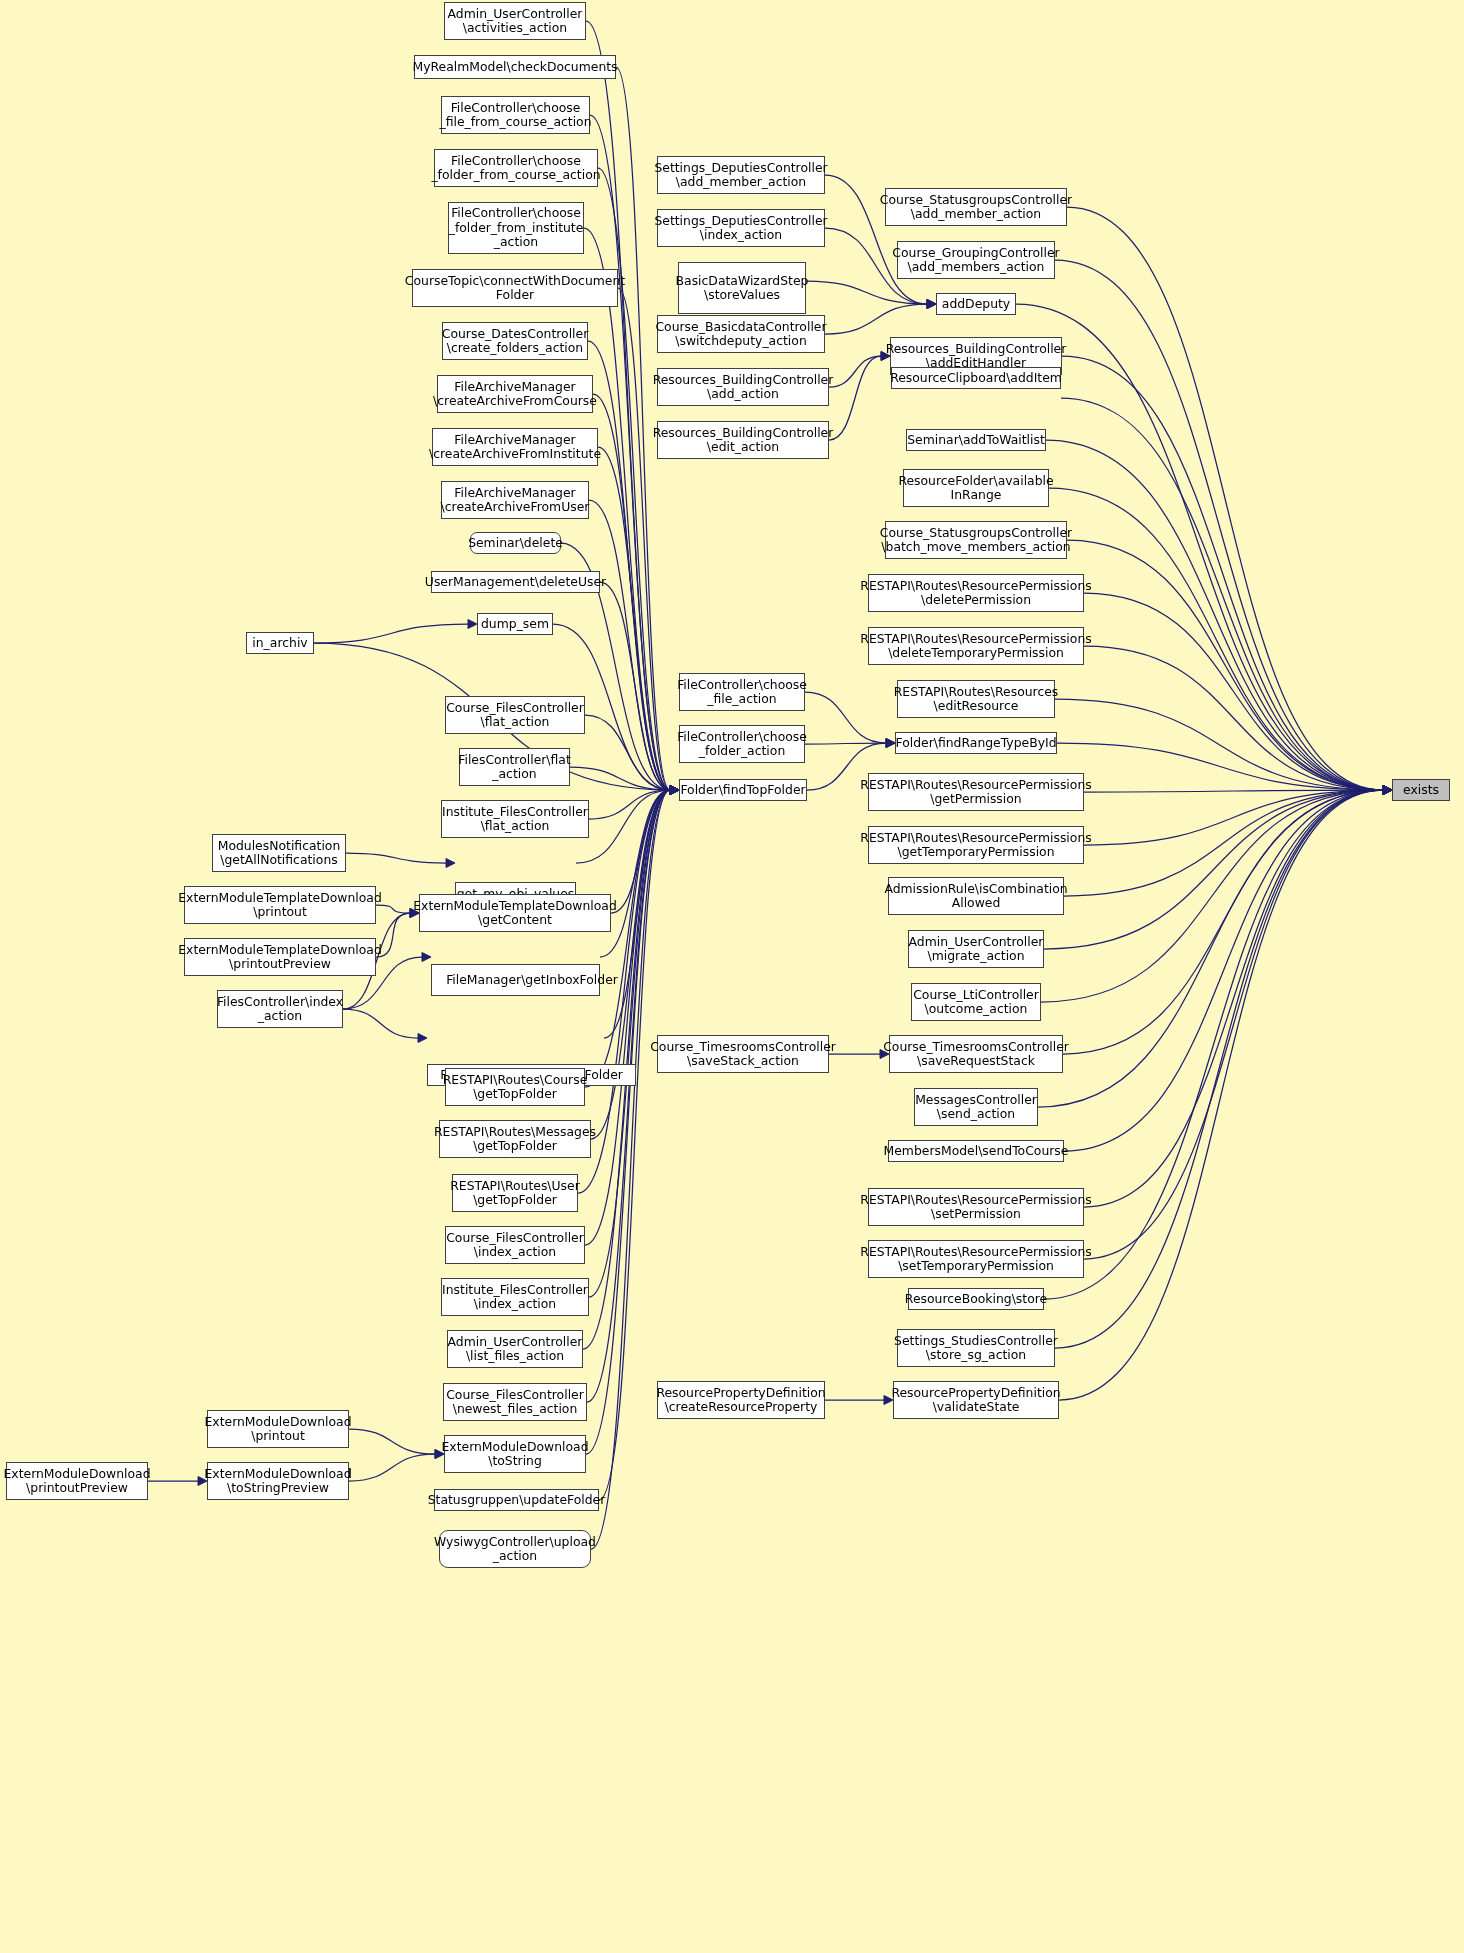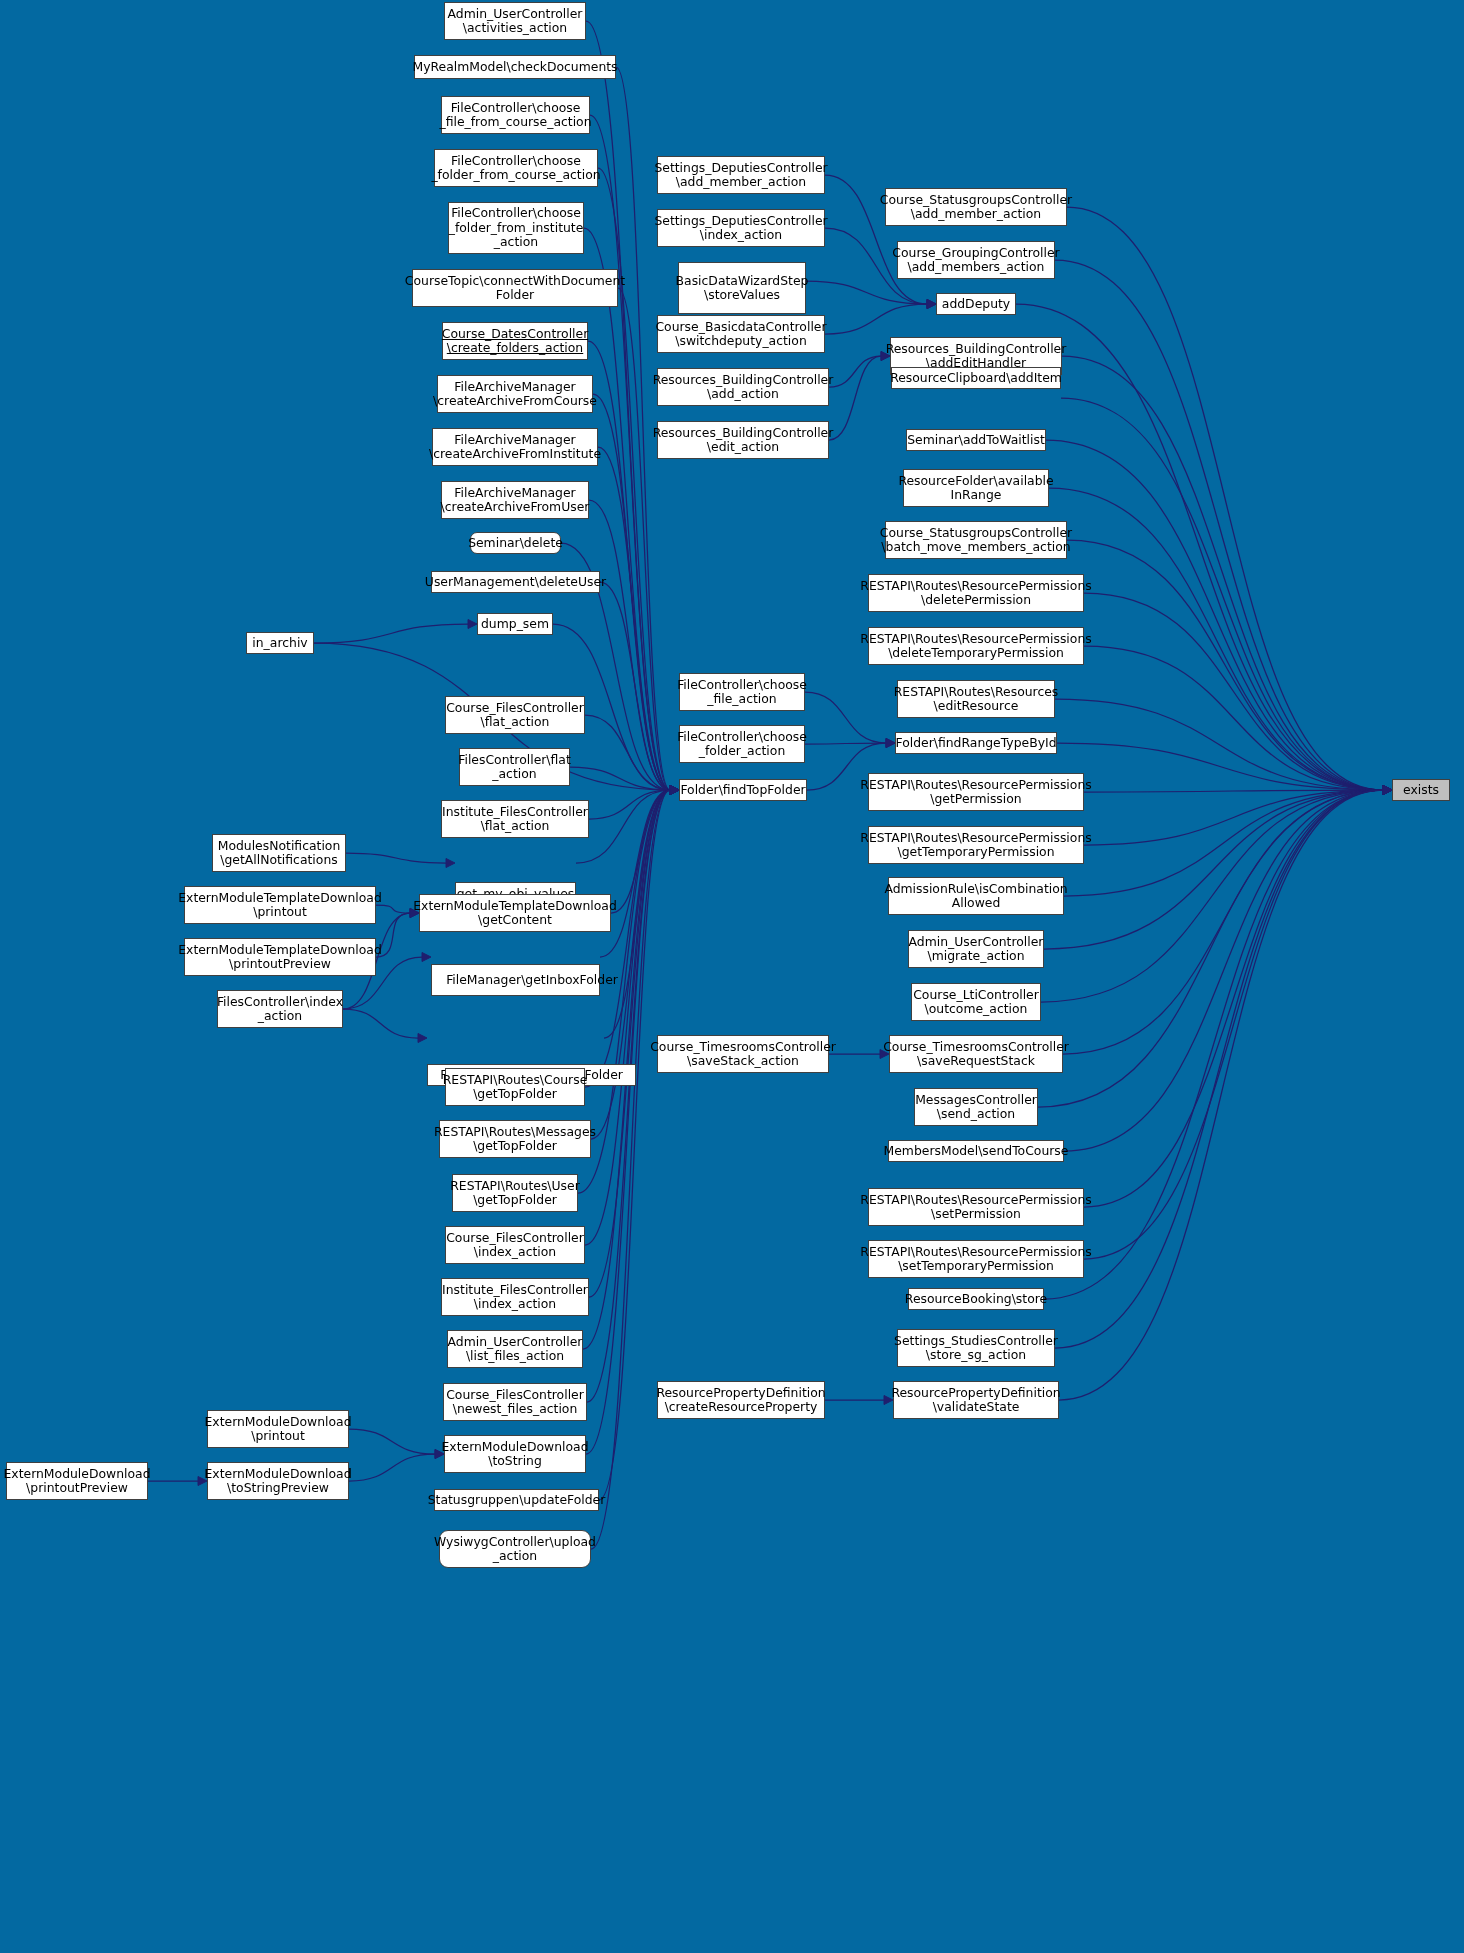--- a/index.html
+++ b/index.html
@@ -1,16 +1,16 @@
 <!DOCTYPE html>
 <html><head>
 <meta charset="utf-8">
 <style>
   html,body{margin:0;padding:0;background:#ffffff;}
-  #canvas{position:relative;width:1464px;height:1953px;background:#0369a1;
+  #canvas{position:relative;width:1464px;height:1953px;background:#fef9c3;
           font-family:"DejaVu Sans","Liberation Sans",sans-serif;overflow:hidden;}
   .node{position:absolute;box-sizing:border-box;background:#ffffff;
         border:1px solid #404040;
         display:flex;align-items:center;justify-content:center;text-align:center;
         font-size:12.4px;line-height:1.16;color:#000000;white-space:pre-line;
         padding:1px 3px;}
   .node.target{background:#bfbfbf;border-color:#404040;}
   svg.edges{position:absolute;left:0;top:0;width:1464px;height:1953px;
             pointer-events:none;}
   svg.edges path{fill:none;stroke:#1f1f6e;stroke-width:1.25px;}
@@ -182,21 +182,21 @@
       <div class="node" style="left: 414px; top: 55px; width: 202px; height: 24px;"><span>MyRealmModel\checkDocuments</span></div>
       <div class="node" style="left: 441px; top: 96px; width: 149px; height: 38px;"><span>FileController\choose
 _file_from_course_action</span></div>
       <div class="node" style="left: 434px; top: 149px; width: 164px; height: 38px;"><span>FileController\choose
 _folder_from_course_action</span></div>
       <div class="node" style="left: 448px; top: 202px; width: 136px; height: 52px;"><span>FileController\choose
 _folder_from_institute
 _action</span></div>
       <div class="node" style="left: 412px; top: 269px; width: 206px; height: 38px;"><span>CourseTopic\connectWithDocument
 Folder</span></div>
-      <div class="node" style="left: 442px; top: 322px; width: 146px; height: 38px; text-decoration: underline;"><span>Course_DatesController
+      <div class="node" style="left: 442px; top: 322px; width: 146px; height: 38px;"><span>Course_DatesController
 \create_folders_action</span></div>
       <div class="node" style="left: 437px; top: 375px; width: 156px; height: 38px;"><span>FileArchiveManager
 \createArchiveFromCourse</span></div>
       <div class="node" style="left: 432px; top: 428px; width: 166px; height: 38px;"><span>FileArchiveManager
 \createArchiveFromInstitute</span></div>
       <div class="node" style="left: 441px; top: 481px; width: 148px; height: 38px;"><span>FileArchiveManager
 \createArchiveFromUser</span></div>
       <div class="node" style="left: 470px; top: 532px; width: 91px; height: 22px; border-radius: 7px;"><span>Seminar\delete</span></div>
       <div class="node" style="left: 431px; top: 571px; width: 169px; height: 22px;"><span>UserManagement\deleteUser</span></div>
       <div class="node" style="left: 477px; top: 613px; width: 76px; height: 22px;"><span>dump_sem</span></div>

